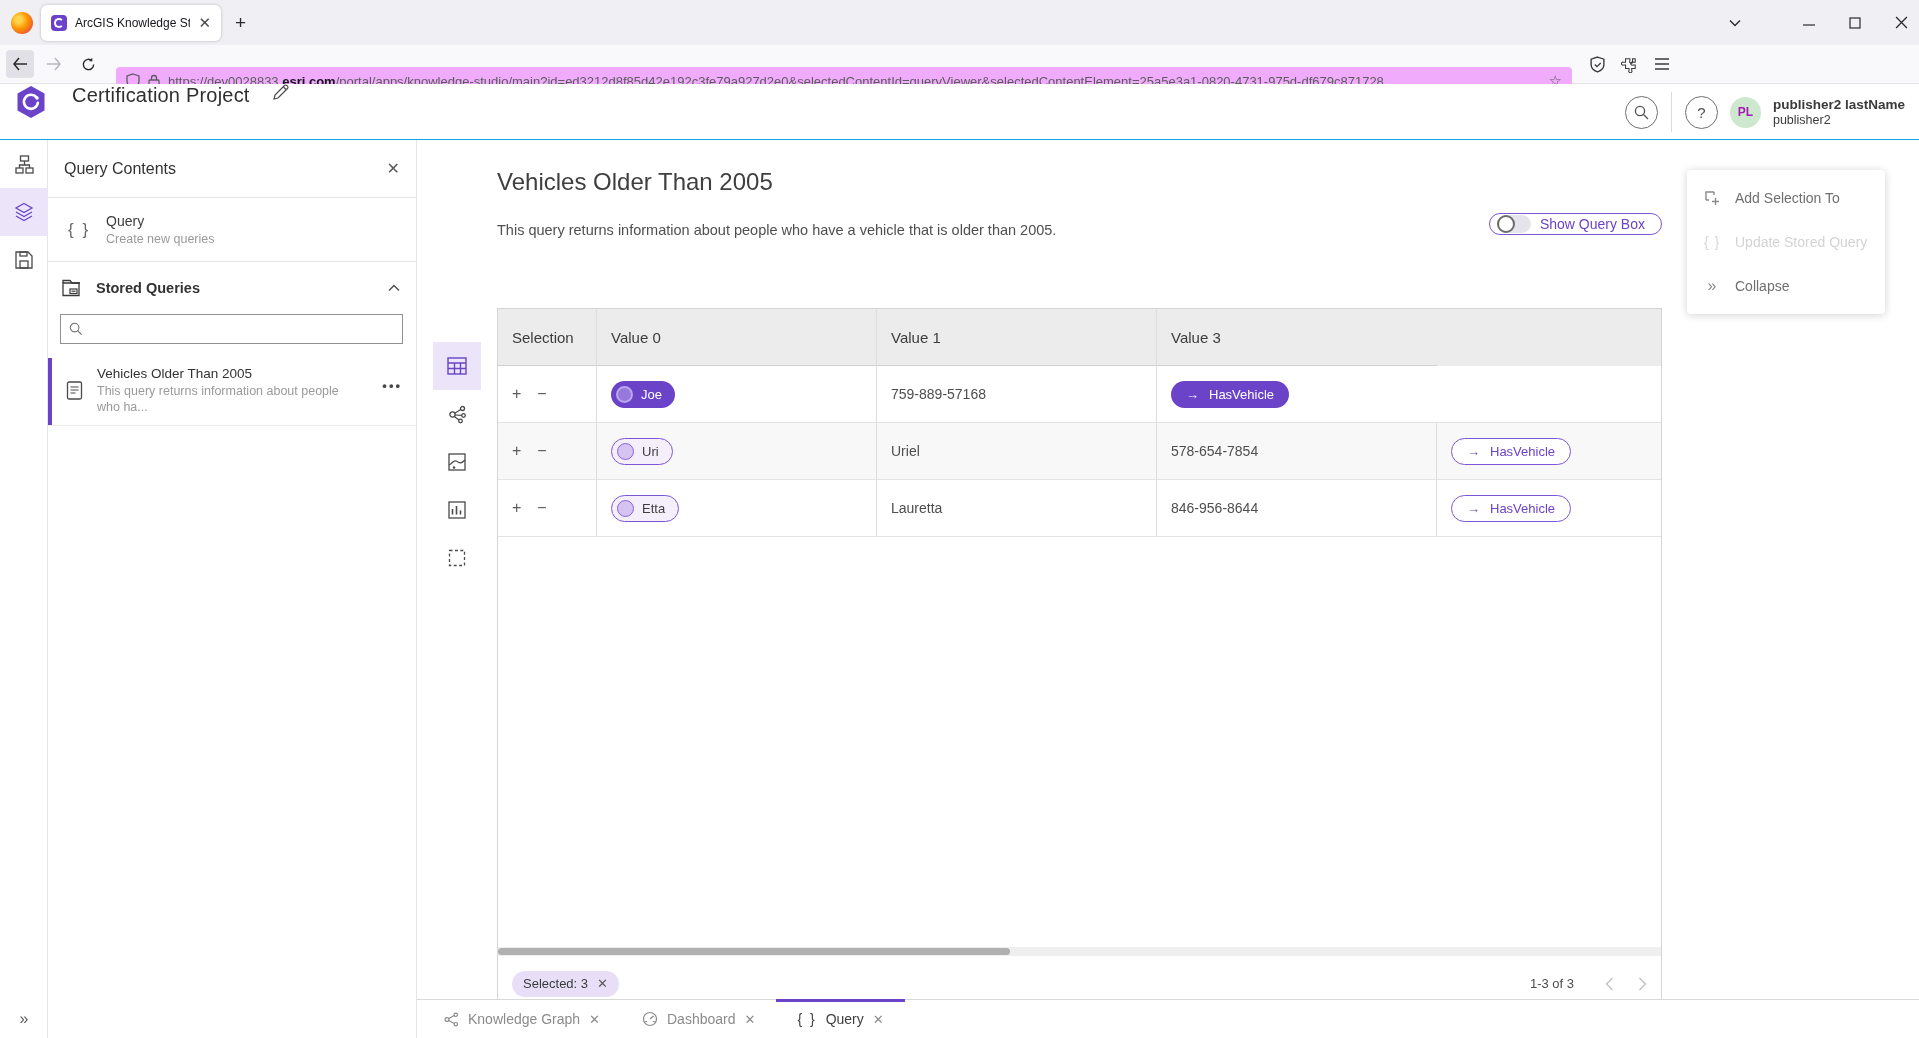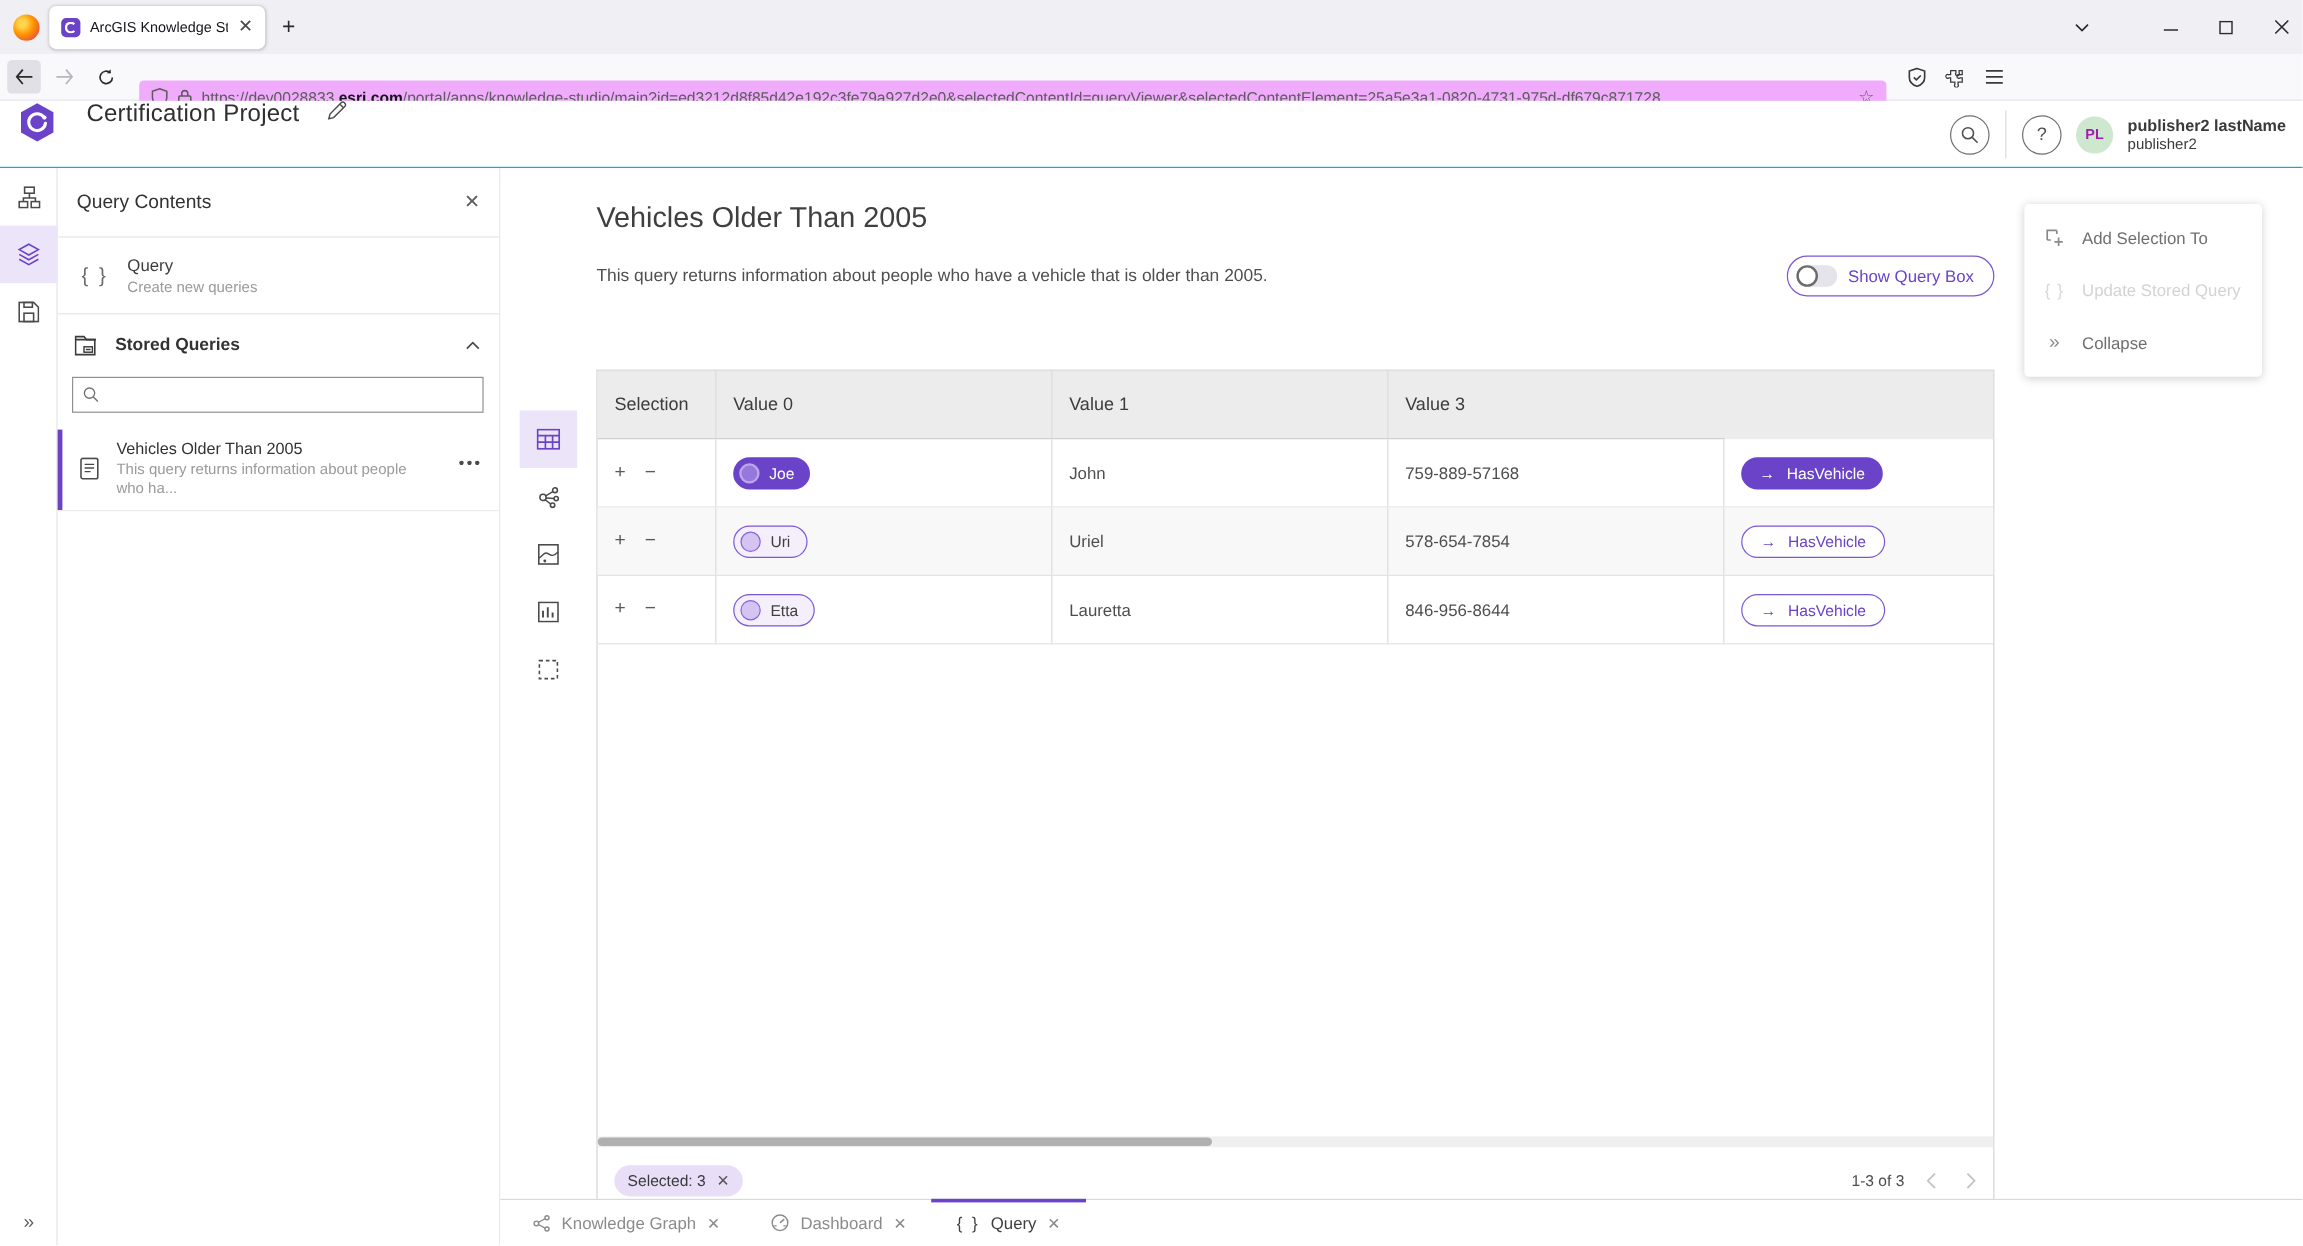--- a/index.html
+++ b/index.html
@@ -73,21 +73,21 @@
   .si-more { margin-left:auto; color:#4a4a4a; align-self:flex-start; margin-top:12px; letter-spacing:2px; font-weight:700; font-size:13px; }
 
   .main { flex:1; position:relative; background:#fff; }
   .toolcol { position:absolute; left:16px; top:202px; display:flex; flex-direction:column; }
   .tool-block { width:48px; height:48px; display:flex; align-items:center; justify-content:center; color:#4a4a4a; }
   .tool-block.selected { background:var(--accentLight); color:var(--accent); }
 
   .page-title { position:absolute; left:80px; top:28px; font-size:24px; font-weight:500; color:#3f3f3f; }
   .page-desc { position:absolute; left:80px; top:82px; font-size:14.5px; color:#4f4f4f; }
 
-  .showbox { position:absolute; right:257px; top:73px; height:34px; border:1px solid #7c57d5; border-radius:17px;
+  .showbox { position:absolute; right:257px; top:73px; height:22px; border:1px solid #7c57d5; border-radius:17px;
              display:flex; align-items:center; gap:9px; padding:0 16px 0 7px; color:var(--accent); font-size:14px; }
   .toggle { width:34px; height:18px; border-radius:9px; background:#e4e4ea; position:relative; }
   .toggle .knob { position:absolute; left:0; top:0; width:18px; height:18px; border-radius:50%; background:#fff; border:2px solid #6b6b6b; }
 
   .results { position:absolute; left:80px; top:133px; width:1165px; height:704px; border:1px solid #d4d4d4; display:flex; flex-direction:column;margin-top:35px; }
   .trow { display:grid; grid-template-columns:99px 280px 280px 280px 1fr; }
   .thead { background:#ececec; height:57px; }
   .thead .tcell { font-size:15px; color:#3c3c3c; border-bottom:1px solid #cfcfcf; }
   .tcell { display:flex; align-items:center; padding-left:14px; border-right:1px solid #ddd; font-size:14px; color:#4e4e4e; }
   .tcell:last-child { border-right:none; }
@@ -107,21 +107,21 @@
   .rel-pill.solid { background:var(--accent); color:#fff; }
   .rel-pill.outline { background:#fff; border:1px solid #7c57d5; color:var(--accent); }
 
   .spacer { flex:1; }
   .hscroll { height:9px; background:#efefef; position:relative; }
   .hscroll .thumb { position:absolute; left:0; top:1px; height:7px; width:44%; background:#b0b0b0; border-radius:4px; }
   .res-footer { height:55px; display:flex; align-items:center; padding:0 14px; }
   .chip { display:inline-flex; align-items:center; gap:9px; height:26px; border-radius:13px; background:var(--chipBg);
           padding:0 11px; font-size:13px; color:#3a3a3a; }
   .chip .x-btn { font-size:13px; color:#5b5b5b; }
-  .pager { margin-left:auto; display:flex; align-items:center; gap:18px; }
+  .pager { margin-left:auto; display:flex; align-items:center; gap:31px; }
   .pager-range { font-size:13px; color:#4d4d4d; }
   .pg-arrows { display:flex; gap:24px; color:#c4c4c4; }
 
   .ctx-menu { position:absolute; right:34px; top:30px; width:198px; background:#fff; border-radius:4px;
               box-shadow:0 1px 8px rgba(0,0,0,.18); padding:6px 0; }
   .mi { height:44px; display:flex; align-items:center; gap:13px; padding:0 15px; font-size:14px; color:#6f6f6f; }
   .mi .mi-ic { width:20px; display:flex; justify-content:center; color:#8a8a8a; }
   .mi.disabled { color:#d3d3d3; }
   .mi.disabled .mi-ic { color:#d8d8d8; }
 
@@ -392,21 +392,20 @@
     <div class="tcell selcell">
       <span>+</span>
       <span>−</span>
     </div>
     <div class="tcell">
       <span class="pill entity-pill solid">
         <span class="dot"></span>
         <span>Joe</span>
       </span>
     </div>
-    <div class="tcell">John</div>
     <div class="tcell">759-889-57168</div>
     <div class="tcell">
       <span class="pill rel-pill solid">
         <span>→</span>
         <span>HasVehicle</span>
       </span>
     </div>
   </div>
 
   <div class="trow">

